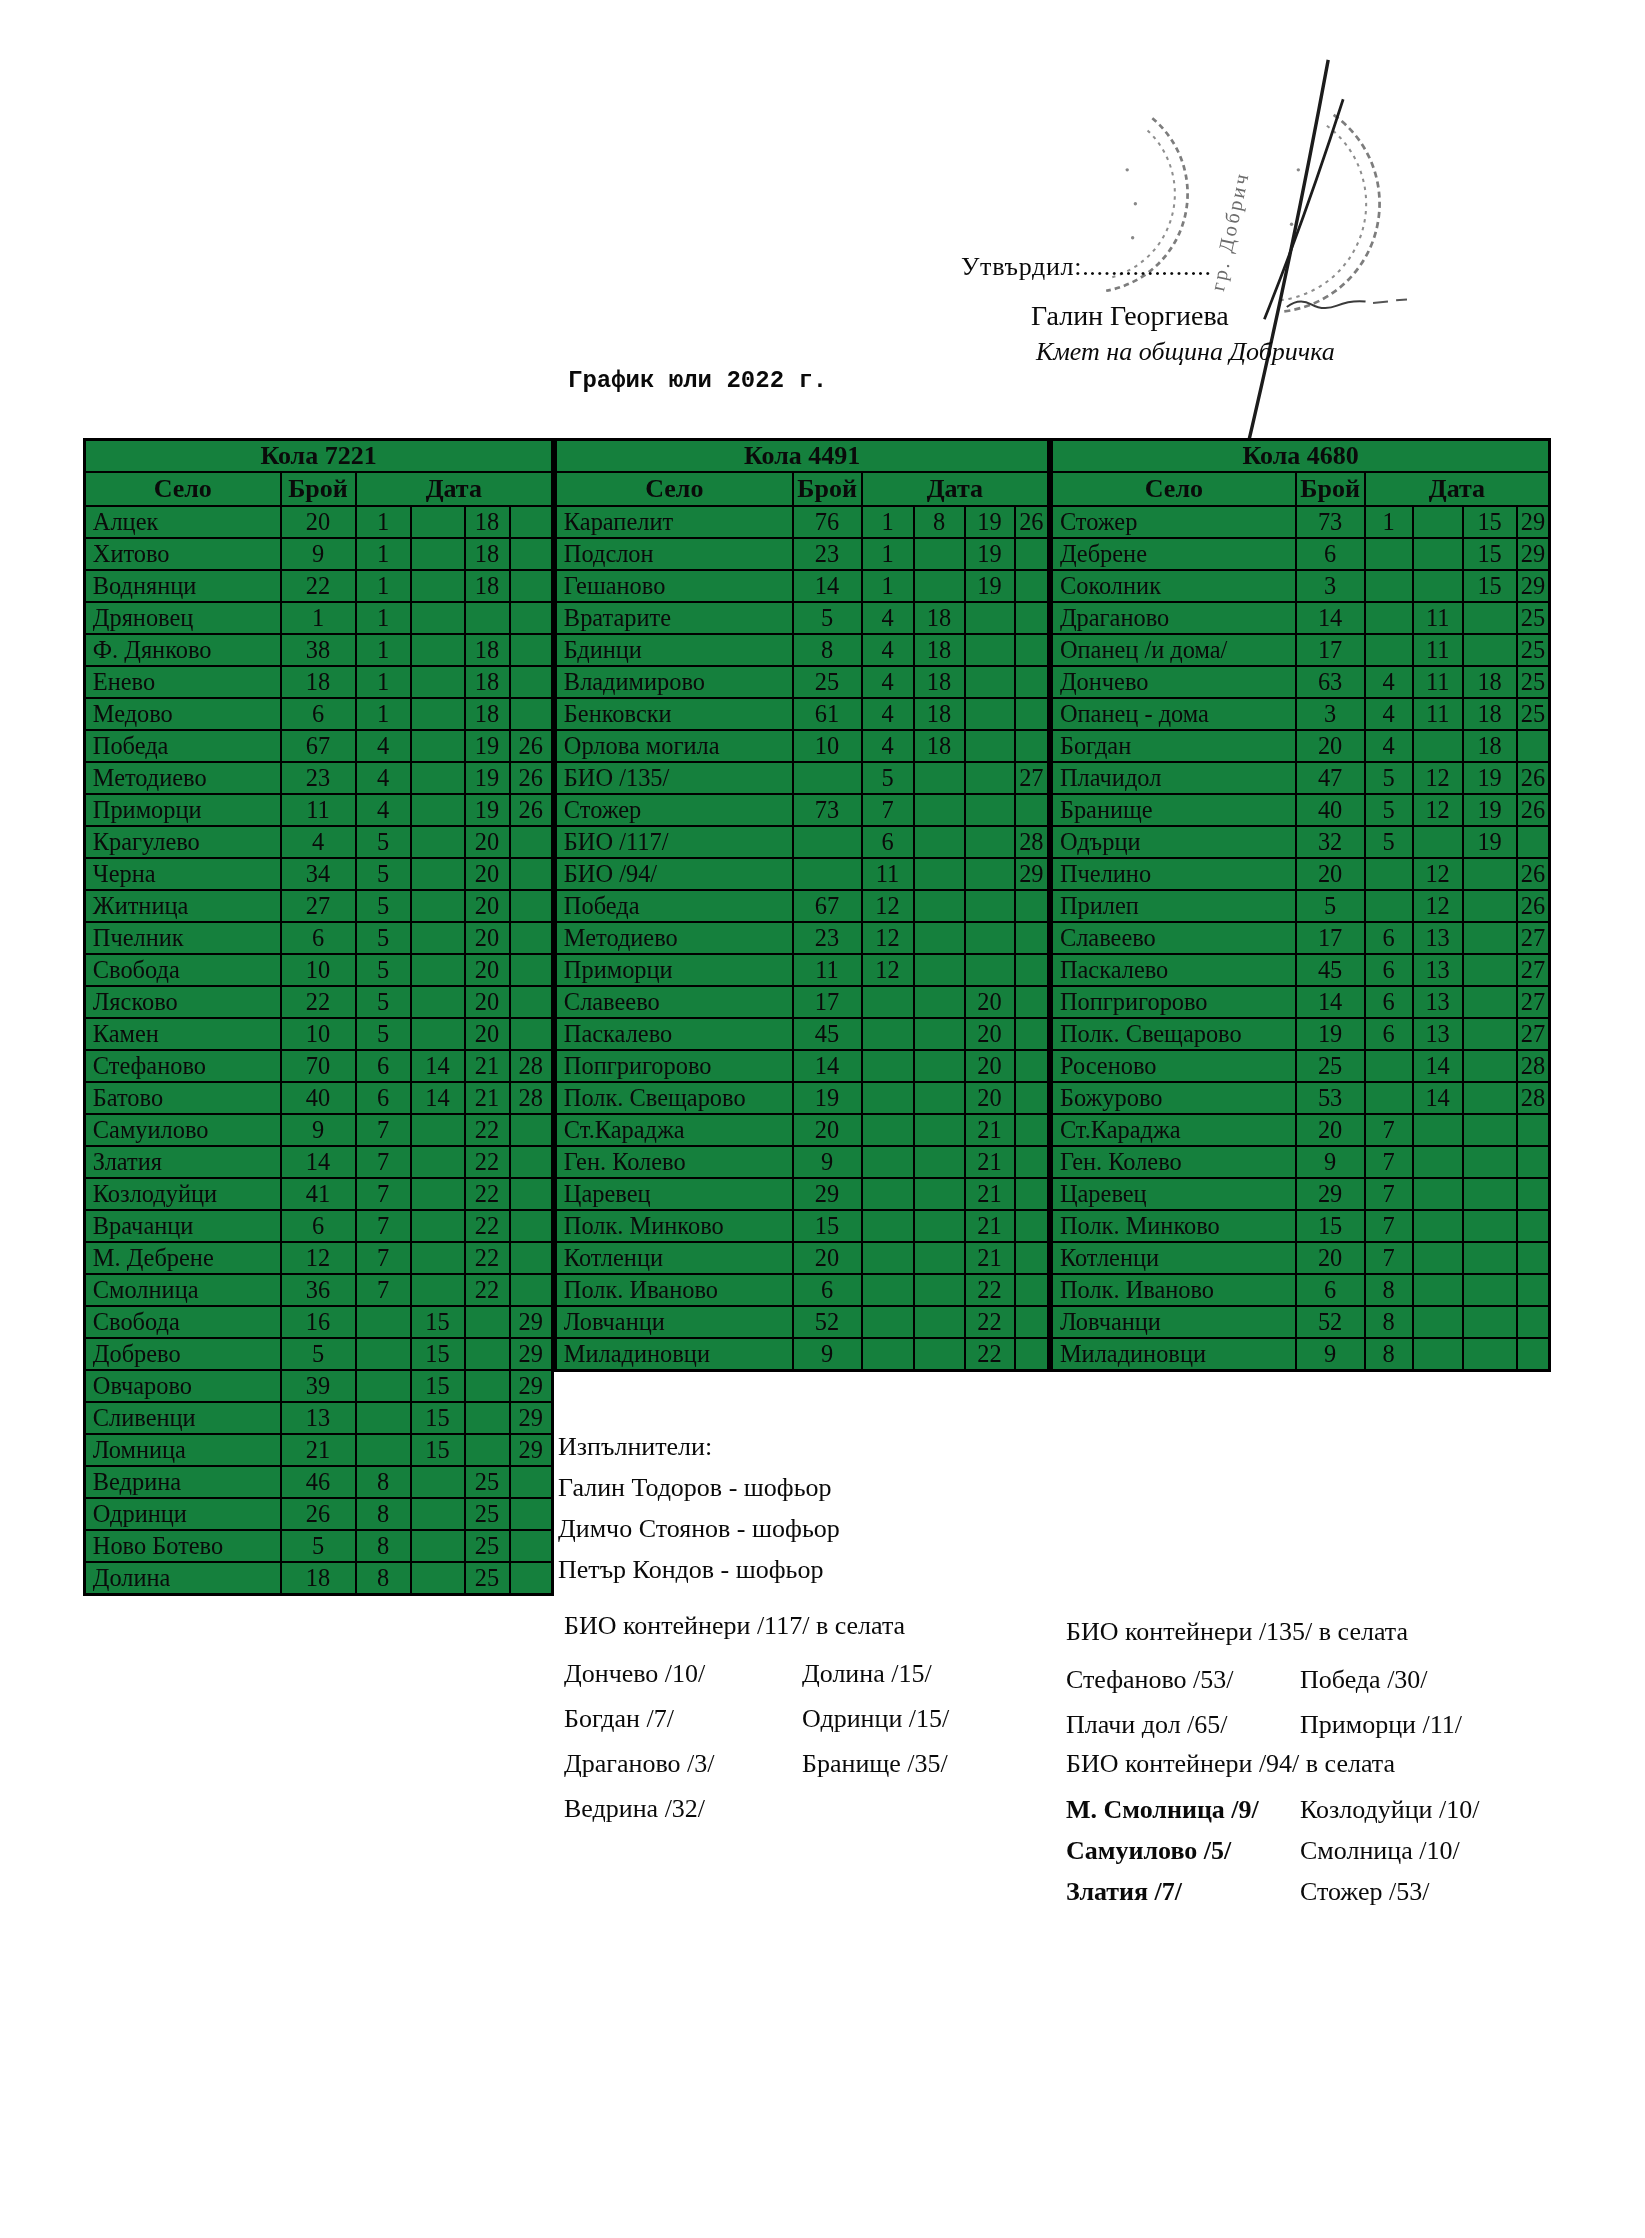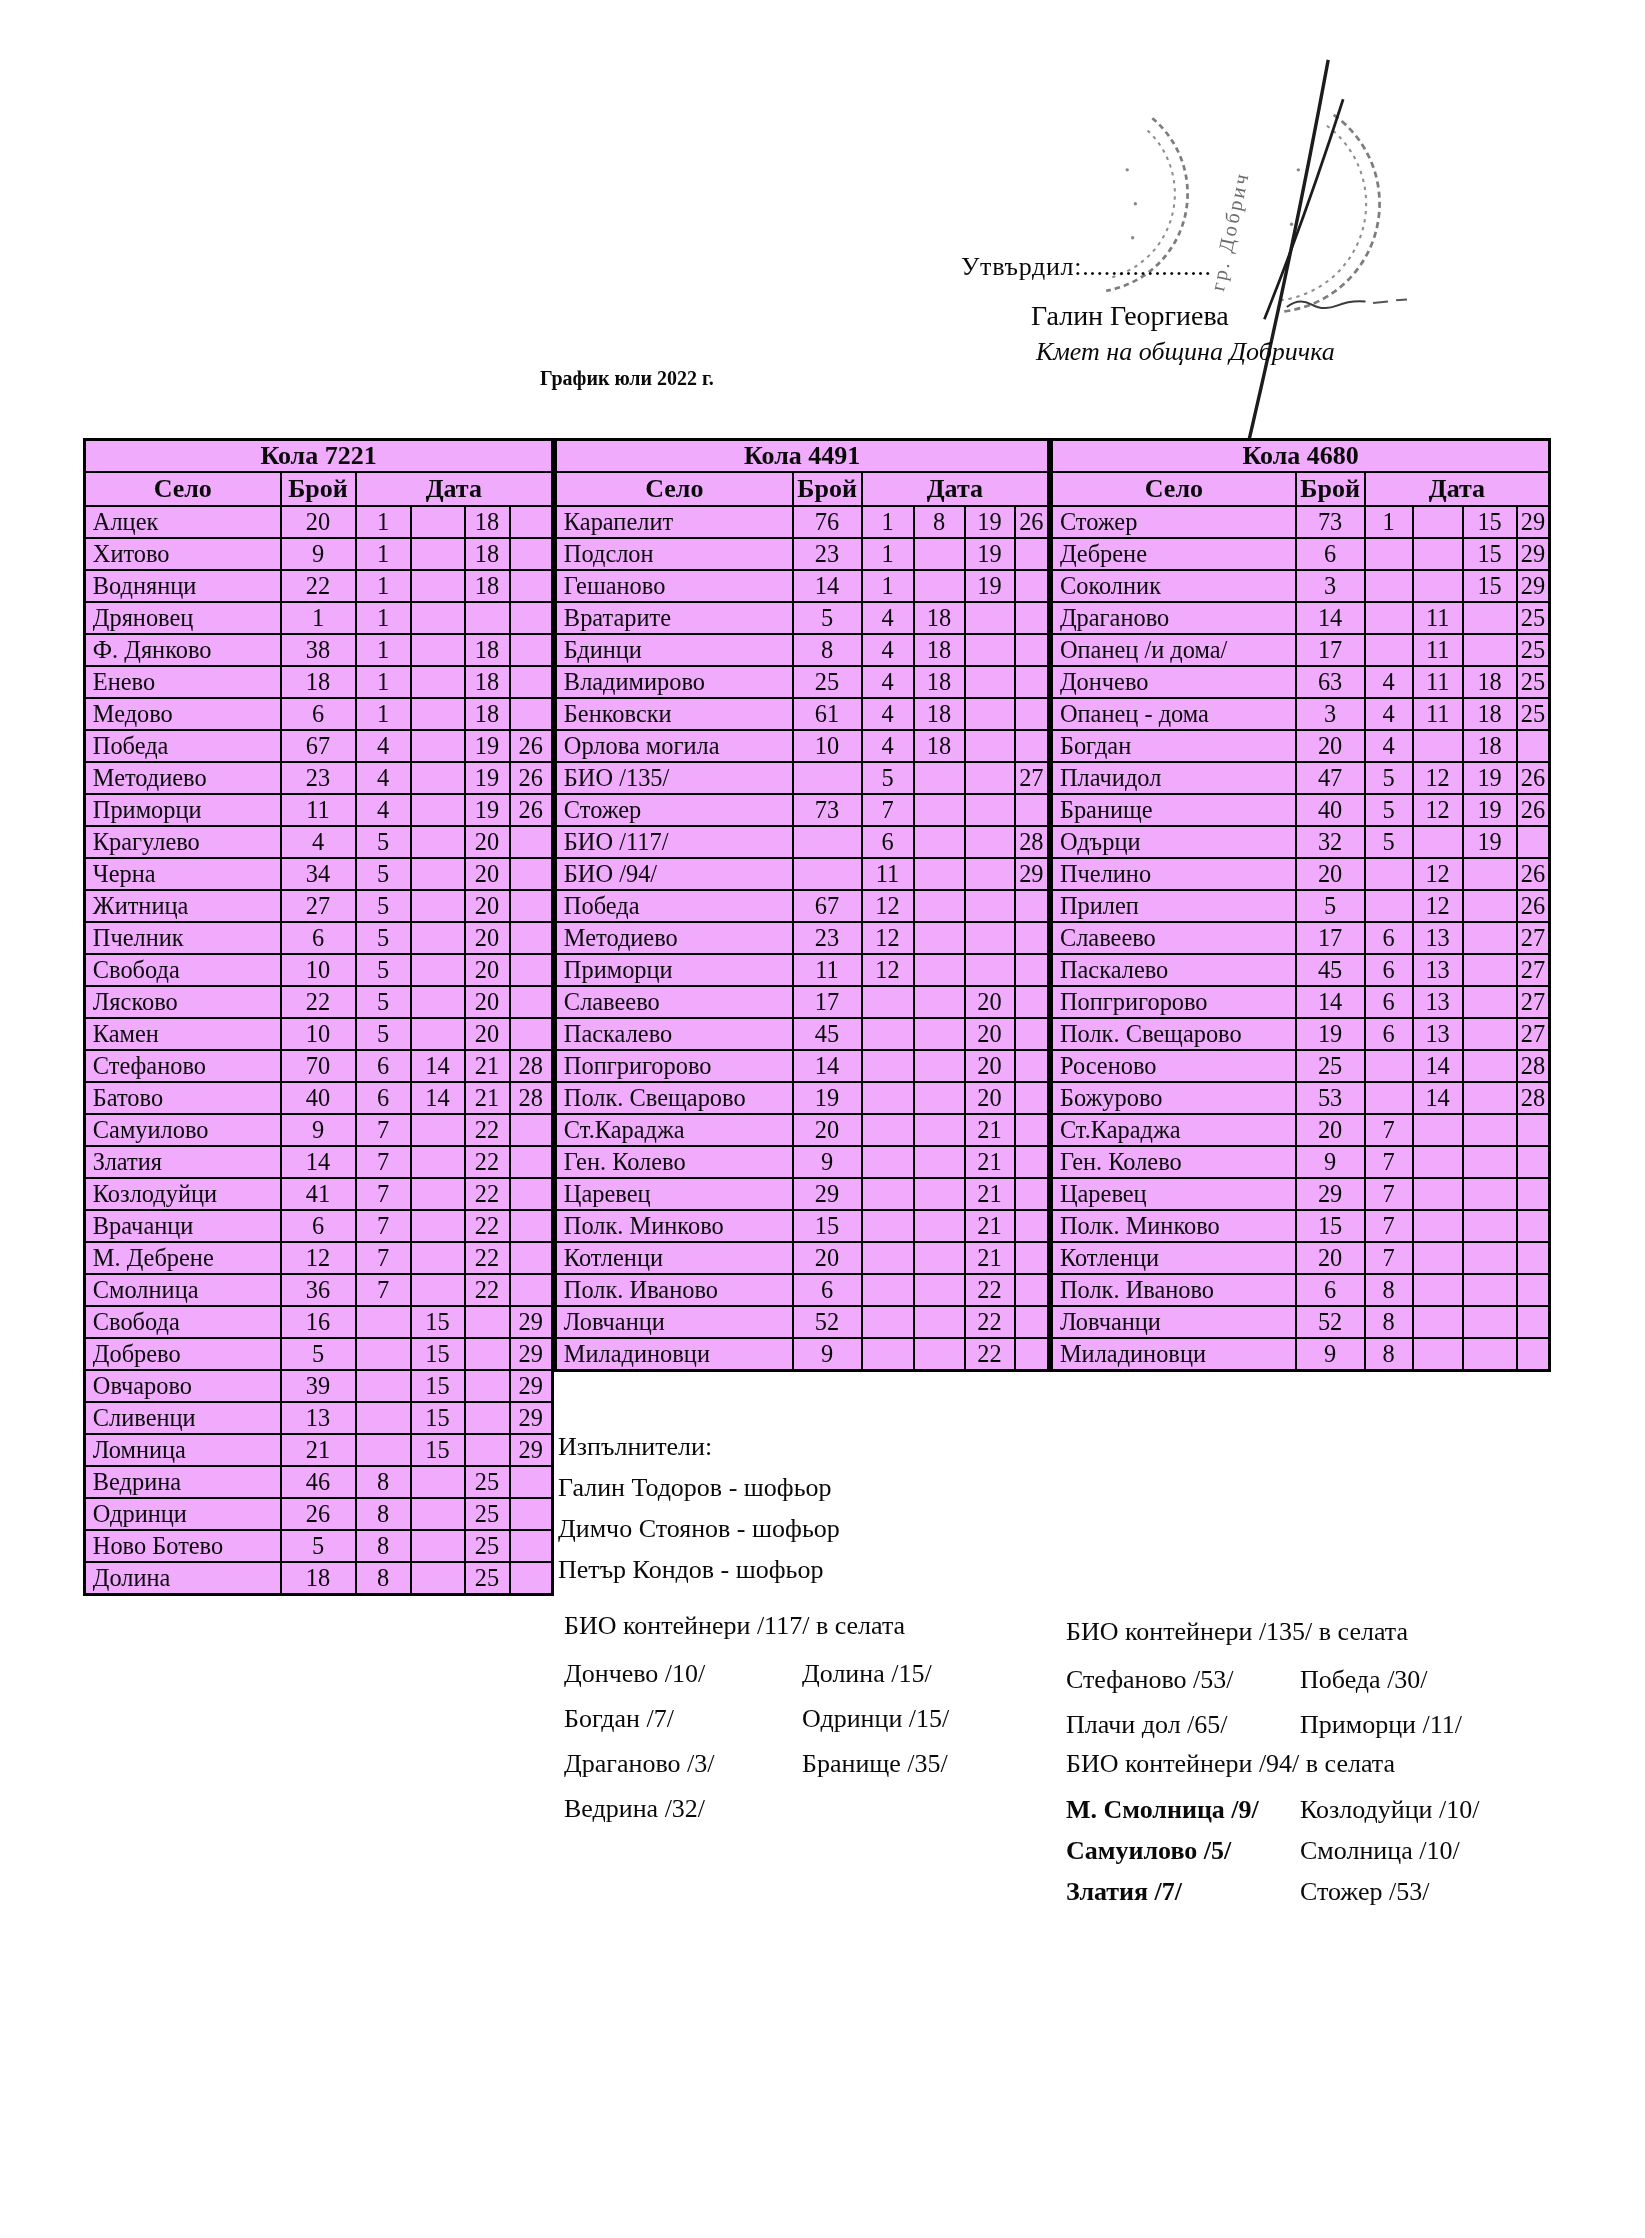--- a/index.html
+++ b/index.html
@@ -6,25 +6,25 @@
   .page{
     position:relative;width:1646px;height:2239px;background:#ffffff;
     font-family:"Liberation Serif","DejaVu Serif",serif;color:#0a0a0a;
     overflow:hidden;
   }
   .abs{position:absolute;}
   
   .approval-label{left:942px;top:252px;font-size:26px;letter-spacing:0.7px;margin-left:19px;}
   .approval-name{left:1031px;top:300px;font-size:28px;}
   .approval-role{left:1036px;top:337px;font-size:26px;font-style:italic;}
-  .doc-title{left:540px;top:367px;font-size:20px;font-weight:bold;}
+  .doc-title{left:568px;top:367px;font-size:24px;font-weight:bold;font-family:Liberation Mono, monospace;}
 
   
   .tables{position:absolute;left:83px;top:438px;display:flex;align-items:flex-start;}
-  table.grp{border-collapse:collapse;table-layout:fixed;border:3.4px solid #000;background:#f0abfc;}
+  table.grp{border-collapse:collapse;table-layout:fixed;border:3.4px solid #000;background:#15803d;}
   table.g1{width:469px;} table.g2{width:493px;} table.g3{width:498px;}
   .grp th,.grp td{border:2px solid #000;padding:0;overflow:hidden;white-space:nowrap;}
   .grp thead tr.r1 th{height:30px;font-size:26px;font-weight:bold;}
   .grp thead tr.r2 th{height:32px;font-size:26px;font-weight:bold;}
   .grp td{height:30px;font-size:24.4px;line-height:30px;text-align:center;}
   .grp td.village{text-align:left;padding-left:6.8px;}
 
   
   .executors{left:558px;top:1426px;font-size:26px;line-height:41px;}
   .bio{font-size:26px;}

